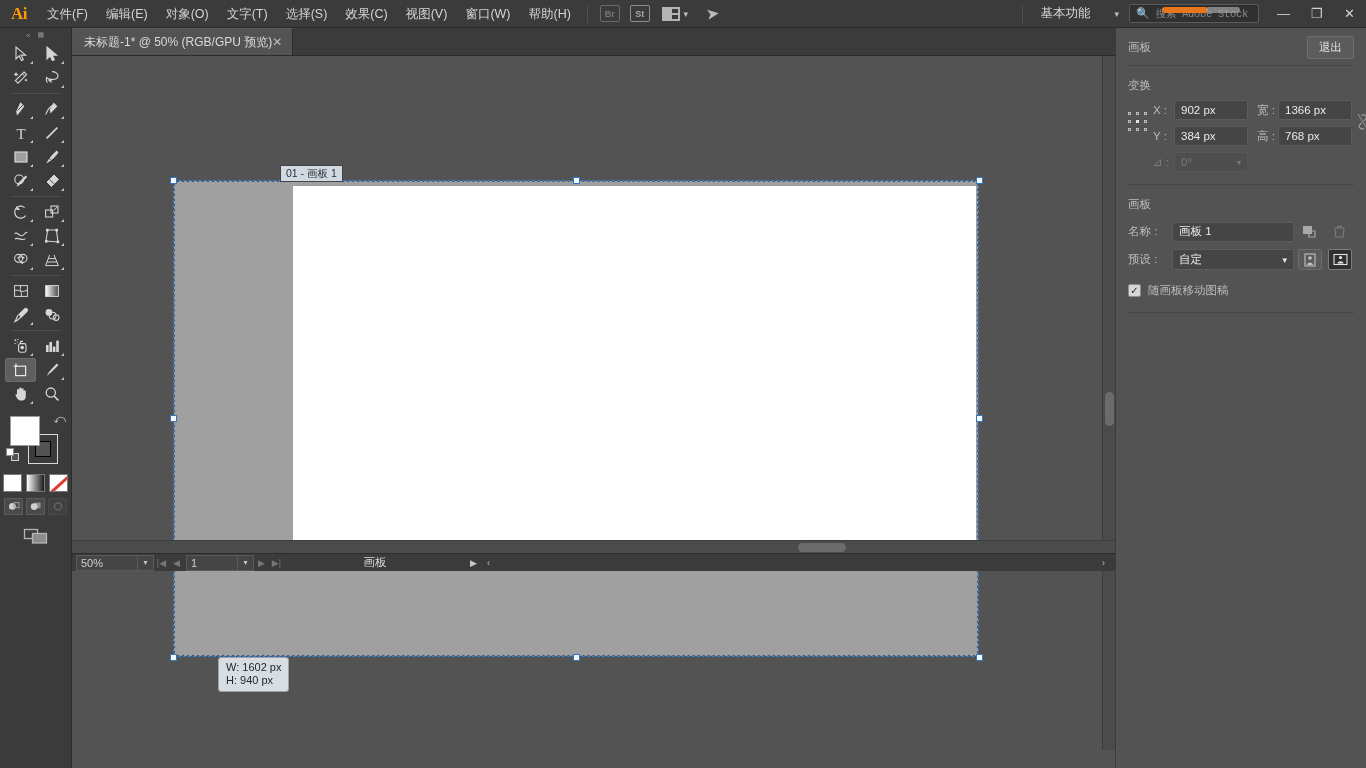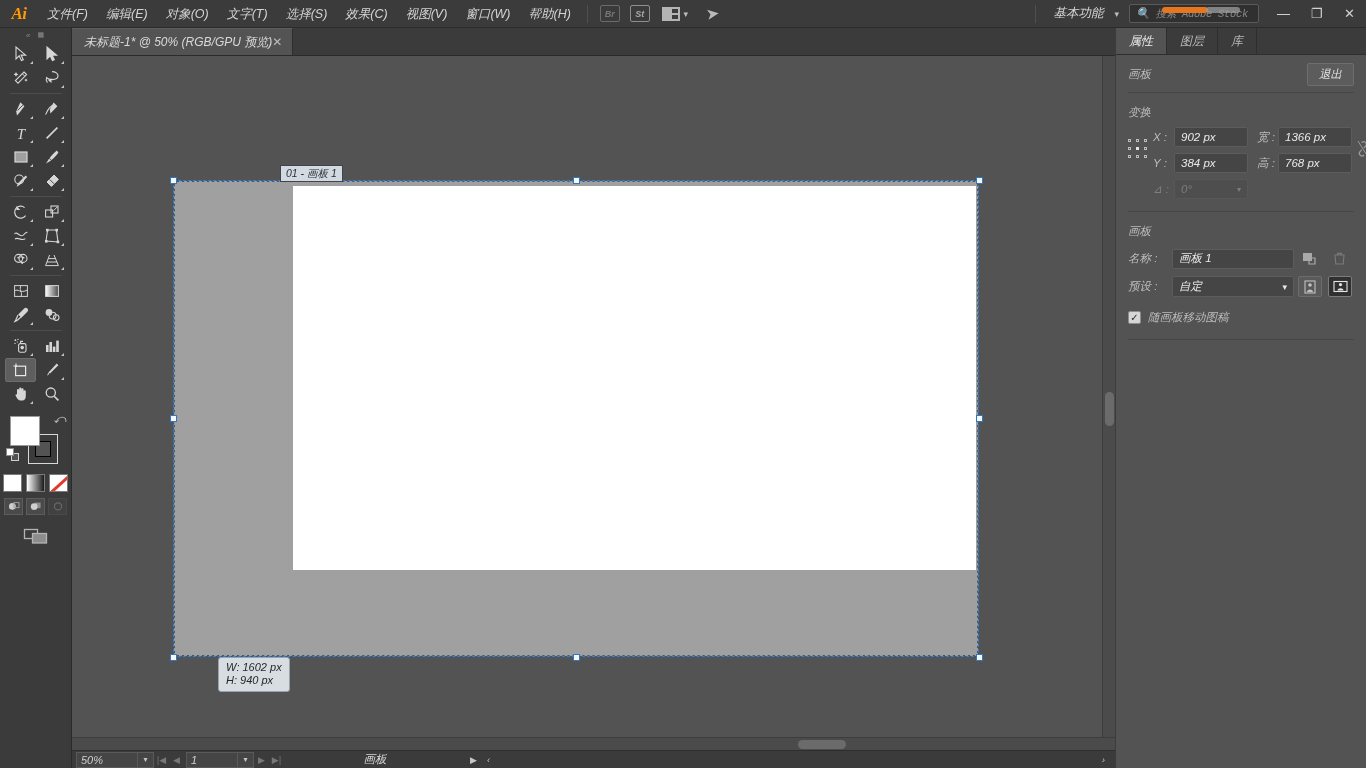--- a/index.html
+++ b/index.html
@@ -5,21 +5,21 @@
   * { box-sizing: border-box; margin: 0; padding: 0; }
   html, body {
     width: 1366px; height: 768px;
     overflow: hidden;
     background: #535353;
     font-family: "Liberation Sans", "DejaVu Sans", sans-serif;
     font-size: 12px;
     color: #c8c8c8;
     -webkit-font-smoothing: antialiased;
   }
-  #app { position: relative; width: 1366px; height: 768px; font-style: italic; }
+  #app { position: relative; width: 1366px; height: 571px; }
 
   
   .menubar {
     position: absolute; left: 0; top: 0; width: 1366px; height: 28px;
     background: #3b3b3b;
     display: flex; align-items: center;
     border-bottom: 1px solid #2b2b2b;
   }
   .ai-logo {
     width: 38px; height: 28px; display: flex; align-items: center; justify-content: center;
@@ -46,21 +46,21 @@
   .arrange-ico {
     width: 18px; height: 14px; border: 1.5px solid #b4b4b4;
     display: grid; grid-template-columns: 1fr 1fr; grid-template-rows: 1fr 1fr;
   }
   .arrange-ico i { border: .5px solid #b4b4b4; }
   .arrange-ico i:first-child { background: #b4b4b4; grid-row: span 2; }
   .chev { font-size: 9px; color: #bdbdbd; margin-left: 4px; }
   .rocket { color: #b9b9b9; font-size: 16px; transform: rotate(-8deg); }
   .spacer { flex: 1; }
   .workspace-btn {
-    display: flex; align-items: center; gap: 7px; padding: 0 10px; height: 22px;
+    display: flex; align-items: center; gap: 20px; padding: 0 10px; height: 22px;
     font-size: 12.5px; color: #d8d8d8; cursor: default;
   }
   .stock-search {
     display: flex; align-items: center; gap: 6px;
     width: 130px; height: 19px; padding: 0 6px;
     background: #303030; border: 1px solid #5a5a5a; border-radius: 2px;
     position: relative; overflow: hidden;
   }
   .stock-search .mag { font-size: 11px; color: #9a9a9a; }
   .stock-search .ph { font-size: 10.5px; color: #8a8a8a; white-space: nowrap; font-family:"Liberation Mono", monospace; letter-spacing:-.3px;}
@@ -687,25 +687,20 @@
     <div class="canvas-scrollv">
       <div class="vthumb"></div>
     </div>
   </div>
 
   <div class="hscroll">
     <div class="hthumb"></div>
   </div>
 
   <div class="rpanel">
-    <div class="rp-tabs">
-      <div class="rp-tab active">属性</div>
-      <div class="rp-tab">图层</div>
-      <div class="rp-tab">库</div>
-    </div>
 
     <div class="rp-section">
       <div class="rp-secthead">
         <span class="lbl">画板</span>
         <span class="btn">退出</span>
       </div>
       <div class="rule"></div>
     </div>
 
     <div class="rp-section">

